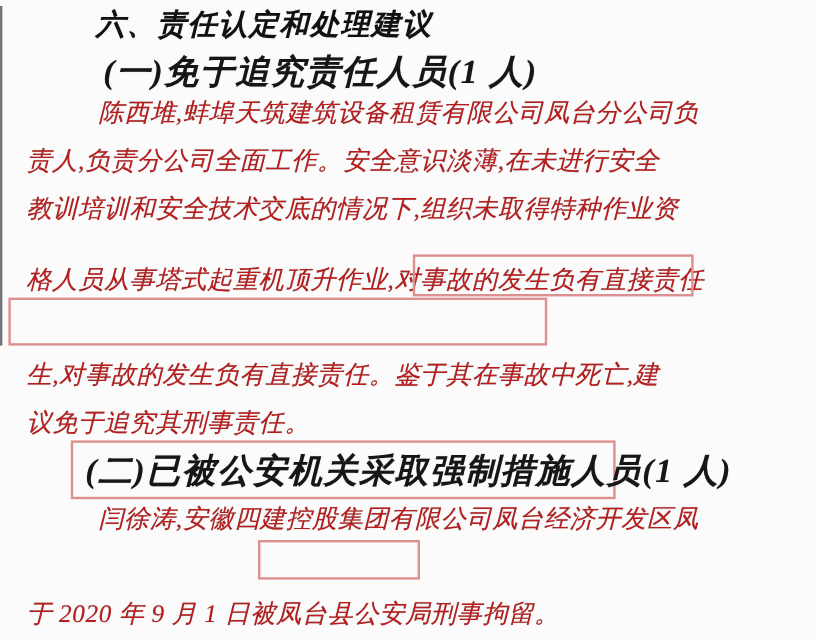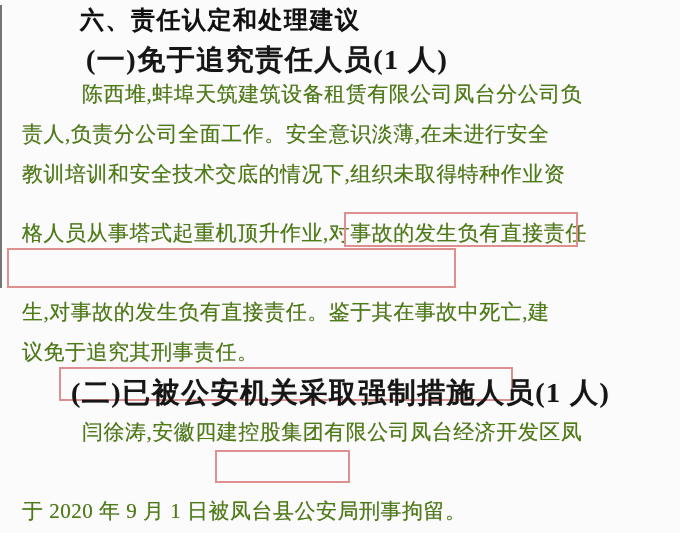--- a/index.html
+++ b/index.html
@@ -6,25 +6,26 @@
   body {
     width: 680px; height: 533px;
     font-family: "Liberation Serif", serif;
     background: #ffffff;
   }
   #page {
     position: relative;
     width: 680px; height: 533px;
     background: #fbfbfb;
     overflow: hidden;
+    font-style: italic;
   }
   
   .txt {
     position: absolute;
-    color: #4d7c0f;
+    color: #b91c1c;
     white-space: nowrap;
     text-shadow: 0 0 0.7px rgba(40,40,40,0.45);
   }
   .h1 {
     font-family: "Liberation Sans", sans-serif;
     font-weight: 700;
     font-size: 24px;
     letter-spacing: 1.5px;
     color: #111;
   }
@@ -42,21 +43,21 @@
   .hlbox {
     position: absolute;
     border: 2px solid #de8f8f;
     box-sizing: border-box;
     background: transparent;
   }
   
   #subsection2-box {
     position: absolute;
     left: 59px; top: 367px;
-    width: 454px; height: 34px;
+    width: 454px; height: 49px;
     border: 2px solid #de8f8f;
     box-sizing: border-box;
   }
   #subsection2-box .h2 {
     position: absolute;
     left: 10px; top: 5px;
   }
   
   #left-edge-artifact {
     position: absolute;

